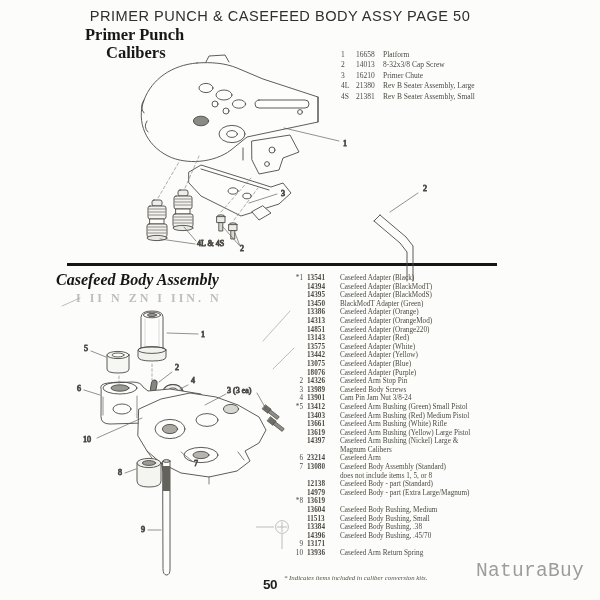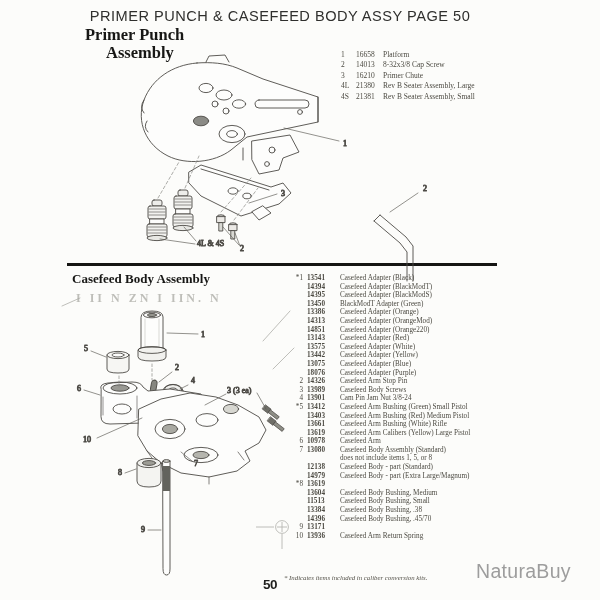--- a/index.html
+++ b/index.html
@@ -3,50 +3,50 @@
 <meta charset="utf-8">
 <style>
   html,body{margin:0;padding:0;background:#e8e8e8;}
   .page{position:relative;width:600px;height:600px;background:#fcfcfa;overflow:hidden;
         font-family:"Liberation Serif",serif;color:#3c3a34;}
   .title{position:absolute;left:40px;top:8px;width:480px;text-align:center;
          font-family:"Liberation Sans",sans-serif;font-size:14.6px;letter-spacing:.5px;
          color:#2f2f2d;white-space:nowrap;}
   .pp-h1{position:absolute;left:85px;top:25px;font-weight:700;font-size:16.5px;color:#171715;}
   .pp-h2{position:absolute;left:106px;top:43px;font-weight:700;font-size:16.5px;color:#171715;}
-  .cf-h{position:absolute;left:72px;top:271px;font-weight:700;font-size:13px;color:#171715;white-space:nowrap;}
+  .cf-h{position:absolute;left:56px;top:271px;font-weight:700;font-size:16px;color:#171715;white-space:nowrap;font-style:italic;}
   .ghost{position:absolute;left:76px;top:291px;width:216px;font-weight:700;font-size:12px;
          letter-spacing:3px;color:#8d8d85;opacity:.55;filter:blur(.7px);white-space:nowrap;}
   .divider{position:absolute;left:67px;top:263px;width:430px;height:2.6px;background:#151513;}
   .plist{position:absolute;left:341px;top:50px;font-size:7.5px;line-height:10.4px;color:#4c4a42;}
   .prow{display:flex;white-space:nowrap;}
   .pi{width:15px;flex:none;}
   .pn{width:27px;flex:none;}
   .clist{position:absolute;left:288px;top:274px;width:250px;font-size:7.2px;line-height:8.6px;color:#4c4a42;}
   .crow{display:flex;white-space:nowrap;}
   .ci{width:15px;flex:none;text-align:right;padding-right:4px;}
   .cn{width:33px;flex:none;font-weight:bold;}
   .cd{flex:1;}
   .cd2{display:block;}
   .footnote{position:absolute;left:284px;top:574px;font-style:italic;font-size:6.8px;color:#55524a;white-space:nowrap;}
   .pagenum{position:absolute;left:263px;top:577px;font-family:"Liberation Sans",sans-serif;
            font-weight:700;font-size:13.5px;letter-spacing:-.5px;color:#1f1f1d;text-align:center;}
-  .watermark{position:absolute;left:476px;top:560px;font-family:Liberation Sans, sans-serif;
+  .watermark{position:absolute;left:476px;top:560px;font-family:Liberation Mono, monospace;
              font-size:19.5px;color:#9d9d9d;letter-spacing:.3px;}
   svg.overlay{position:absolute;left:0;top:0;pointer-events:none;}
   svg text{font-family:"Liberation Serif",serif;font-size:8px;fill:#45433d;}
 </style>
 </head>
 <body>
 
 <div class="page">
 
   <div class="title">PRIMER PUNCH &amp; CASEFEED BODY ASSY PAGE 50</div>
   <div class="pp-h1">Primer Punch</div>
-  <div class="pp-h2">Assembly</div>
+  <div class="pp-h2">Calibers</div>
 
   <div class="plist">
 
       <div class="prow">
         <span class="pi">1</span>
         <span class="pn">16658</span>
         <span class="pd">Platform</span>
       </div>
 
       <div class="prow">
@@ -185,27 +185,32 @@
 
       <div class="crow">
         <span class="ci"></span>
         <span class="cn">13661</span>
         <span class="cd"><span>Casefeed Arm Bushing (White) Rifle</span><span class="cd2"></span></span>
       </div>
 
       <div class="crow">
         <span class="ci"></span>
         <span class="cn">13619</span>
-        <span class="cd"><span>Casefeed Arm Calibers (Yellow) Large Pistol</span><span class="cd2"></span></span>
-      </div>
-
+        <span class="cd"><span>Casefeed Arm Bushing (Yellow) Large Pistol</span><span class="cd2"></span></span>
+      </div>
+
+      <div class="crow">
+        <span class="ci"></span>
+        <span class="cn">14397</span>
+        <span class="cd"><span>Casefeed Arm Bushing (Nickel) Large &amp;</span><span class="cd2">Magnum Calibers</span></span>
+      </div>
 
       <div class="crow">
         <span class="ci">6</span>
-        <span class="cn">10978</span>
+        <span class="cn">23214</span>
         <span class="cd"><span>Casefeed Arm</span><span class="cd2"></span></span>
       </div>
 
       <div class="crow">
         <span class="ci">7</span>
         <span class="cn">13080</span>
         <span class="cd"><span>Casefeed Body Assembly (Standard)</span><span class="cd2">does not include items 1, 5, or 8</span></span>
       </div>
 
       <div class="crow">

